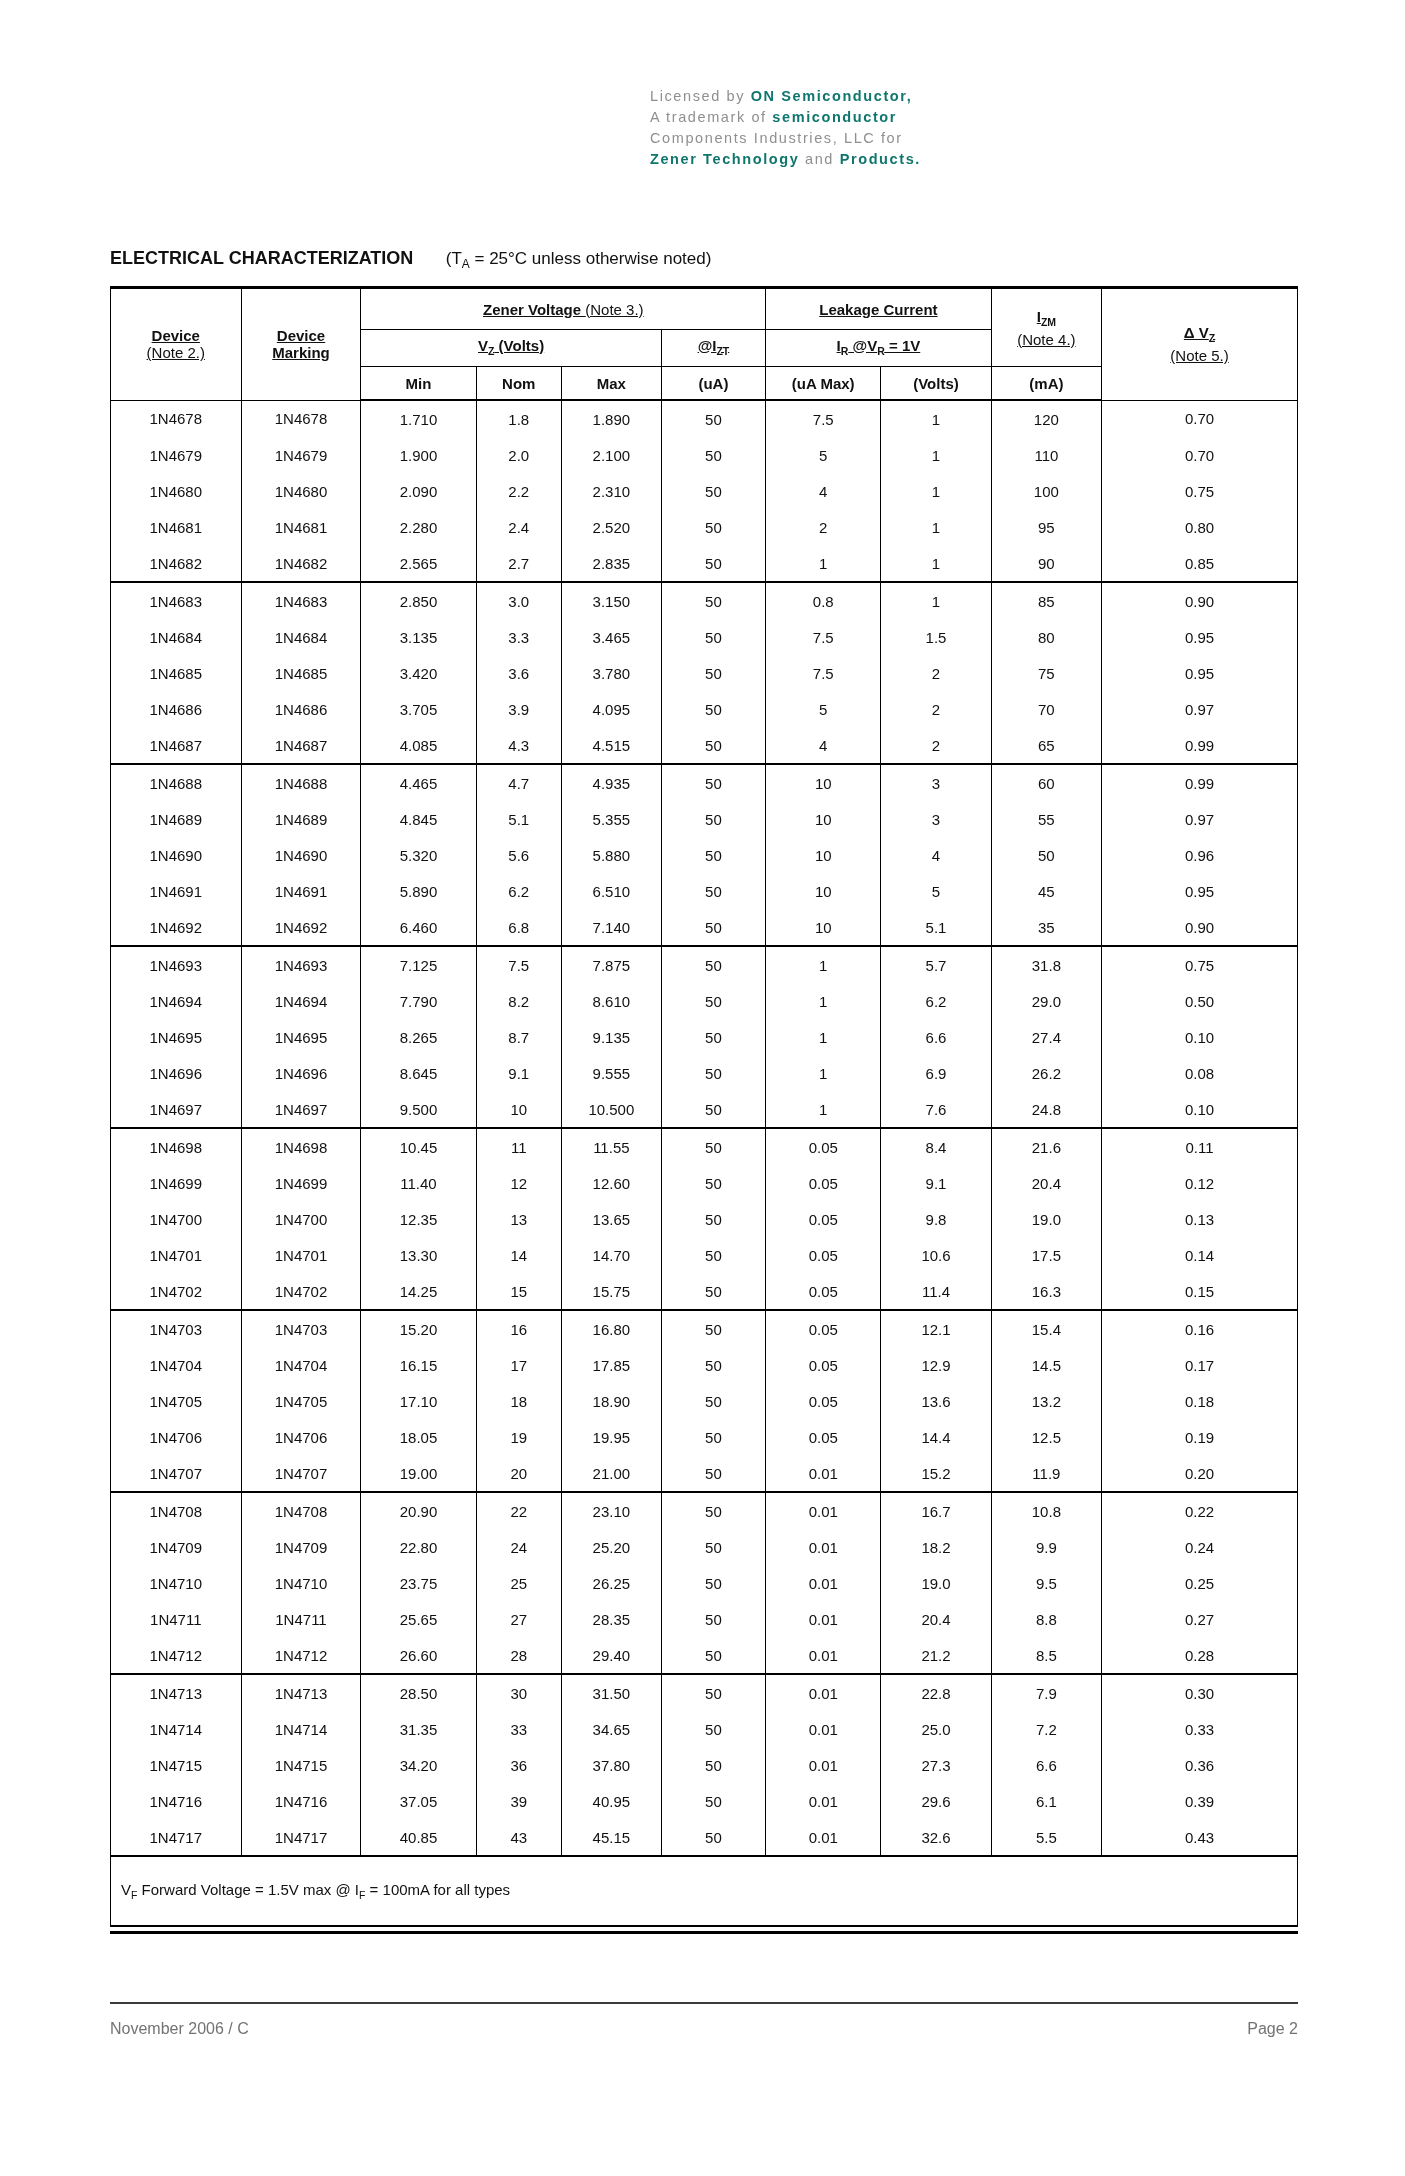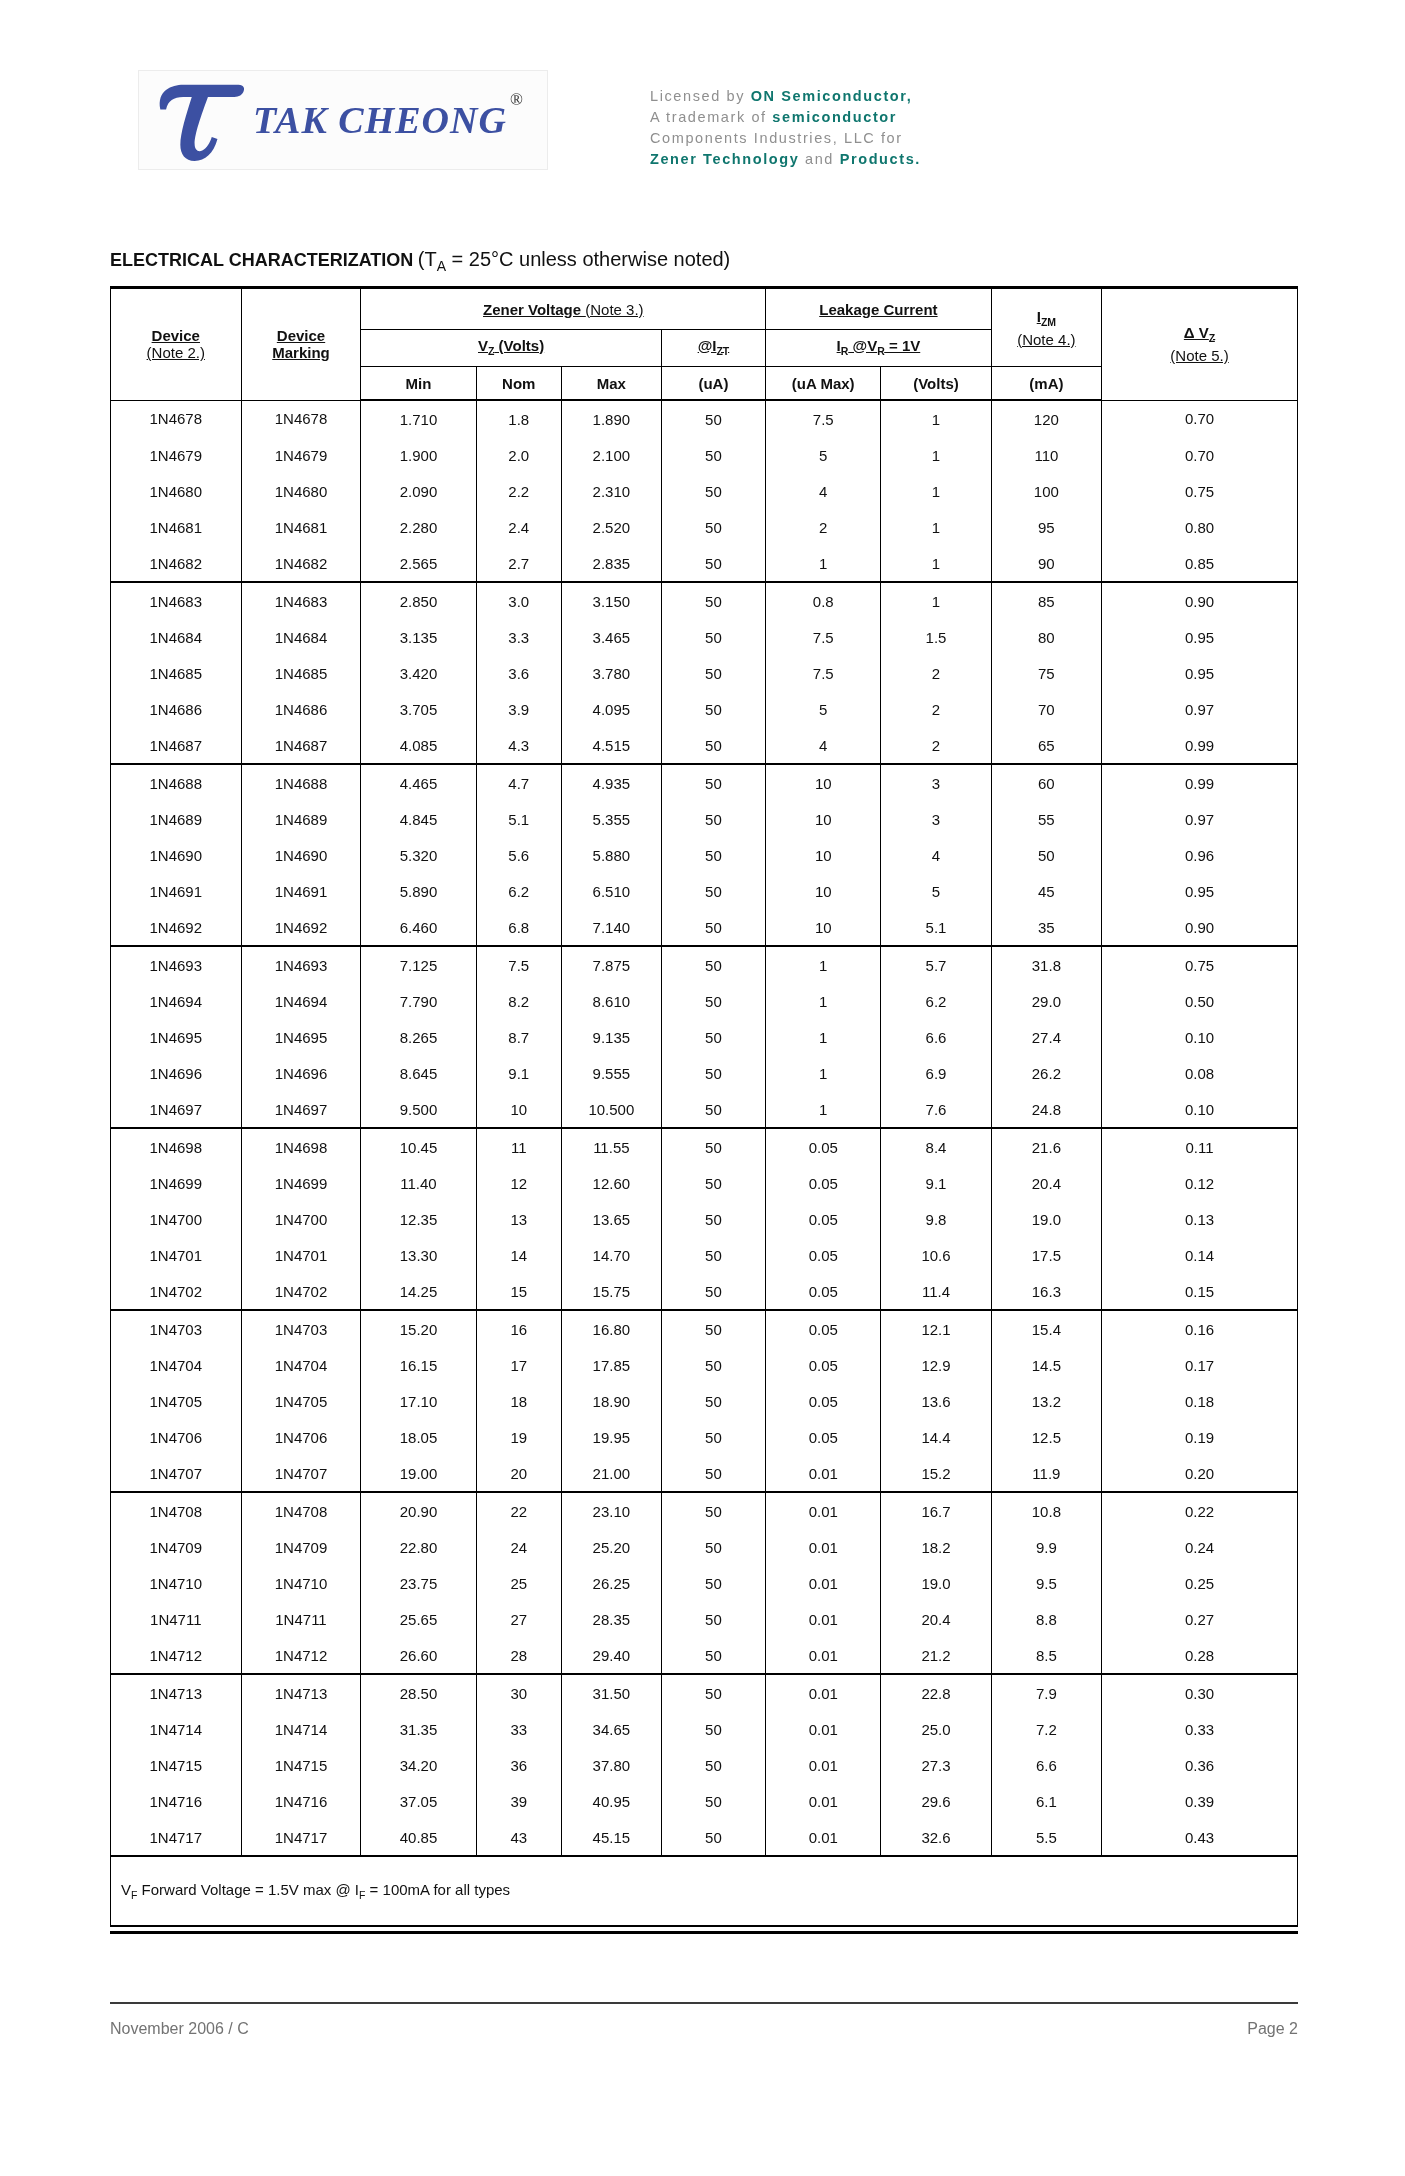--- a/index.html
+++ b/index.html
@@ -22,21 +22,21 @@
     font-size:17px;color:#333;vertical-align:super;position:relative;top:-14px;left:3px;
   }
   .license{
     position:absolute;left:650px;top:86px;width:420px;
     font-size:14.5px;line-height:21px;letter-spacing:1.6px;color:#8f8f8f;
   }
   .license .b{font-weight:bold;color:#0f766e;}
   
   .title{position:absolute;left:110px;top:248px;width:1188px;white-space:nowrap;}
   .title-main{font-weight:bold;font-size:18px;}
-  .title-note{font-size:20px;}
+  .title-note{font-size:17px;margin-left:28px;}
   
   .table-wrap{position:absolute;left:110px;top:286px;width:1188px;}
   table{border-collapse:collapse;width:100%;table-layout:fixed;border-top:3px solid #000;}
   th,td{padding:0;text-align:center;font-size:15px;overflow:hidden;}
   thead th{
     border:1px solid #000;font-weight:bold;line-height:17px;padding:2px 1px;
   }
   thead tr.hrow1 th{height:36px;text-decoration:underline;}
   thead tr.hrow2 th{height:32px;text-decoration:underline;}
   thead tr.hrow3 th{height:28px;}
@@ -57,28 +57,20 @@
     position:absolute;left:110px;top:2002px;width:1188px;
     border-top:2px solid #3a3a3a;padding-top:16px;
     display:flex;justify-content:space-between;font-size:16px;color:#737373;
   }
 </style>
 </head>
 <body>
 
 <div class="page">
 
-  <div class="logo-box">
-    <span class="logo-glyph">
-      <svg width="100" height="84" viewBox="0 0 105 88" aria-hidden="true">
-        <path d="M14 34 C10 14 26 8 38 8 L96 8 C102 8 103 12 101 16 C99 20 95 21 90 21 L64 21 C54 48 50 62 50 70 C50 77 54 79 58 77 C63 75 66 69 68 63 L74 65 C70 80 61 88 50 88 C40 88 35 81 35 71 C35 59 41 40 47 21 L38 21 C28 21 22 25 20 34 Z" fill="#3c50a2"></path>
-      </svg>
-    </span>
-    <span class="logo-text"><span>TAK CHEONG</span><span class="logo-reg">®</span></span>
-  </div>
 
   <div class="license">
       <div><span>Licensed by </span><span class="b">ON Semiconductor,</span></div>
       <div><span>A trademark of </span><span class="b">semiconductor</span></div>
       <div><span>Components Industries, LLC for</span></div>
       <div><span class="b">Zener Technology</span><span> and </span><span class="b">Products.</span></div>
     </div>
 
   <div class="title">
     <span class="title-main">ELECTRICAL CHARACTERIZATION</span>

